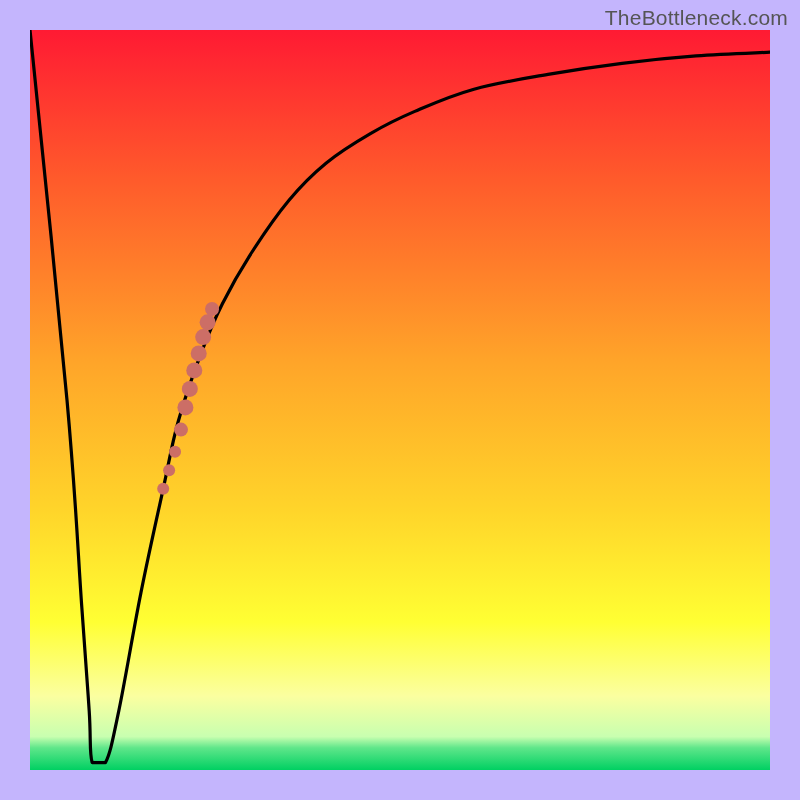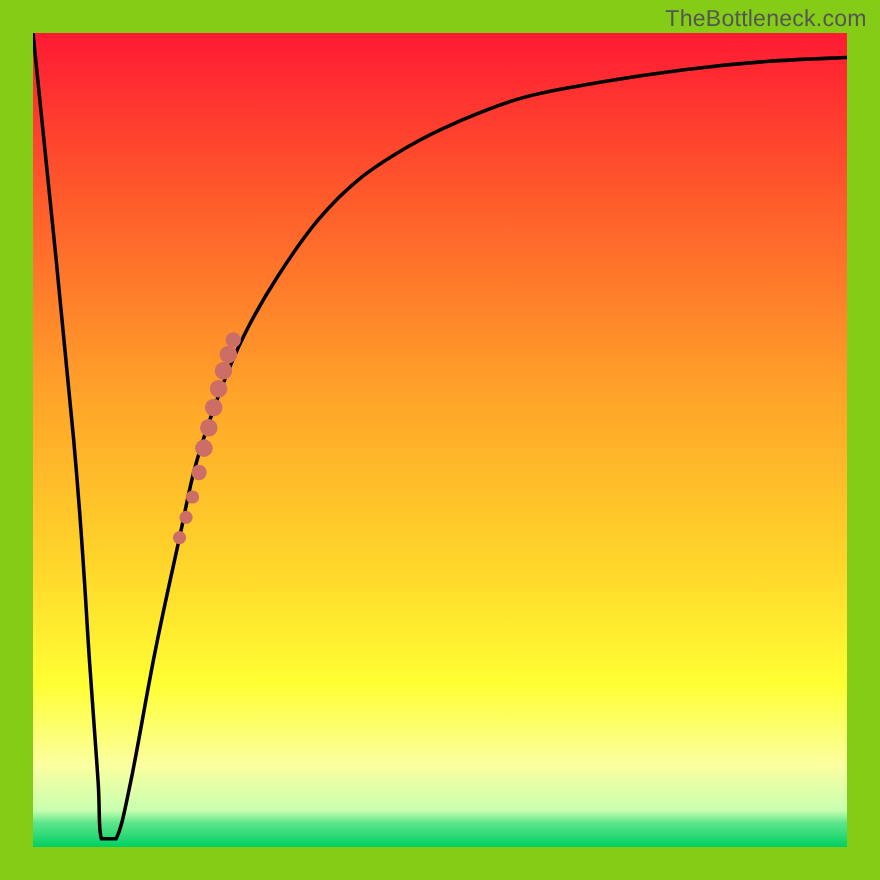--- a/index.html
+++ b/index.html
@@ -8,21 +8,21 @@
     width: 800px;
     height: 800px;
     overflow: hidden;
     background: #000;
     font-family: Arial, Helvetica, sans-serif;
   }
   .frame {
     position: relative;
     width: 800px;
     height: 800px;
-    background: #84cc16;
+    background: #c4b5fd;
   }
   .plot-area {
     position: absolute;
     left: 30px;
     top: 30px;
     width: 740px;
     height: 740px;
     overflow: hidden;
   }
   .plot-area svg {

